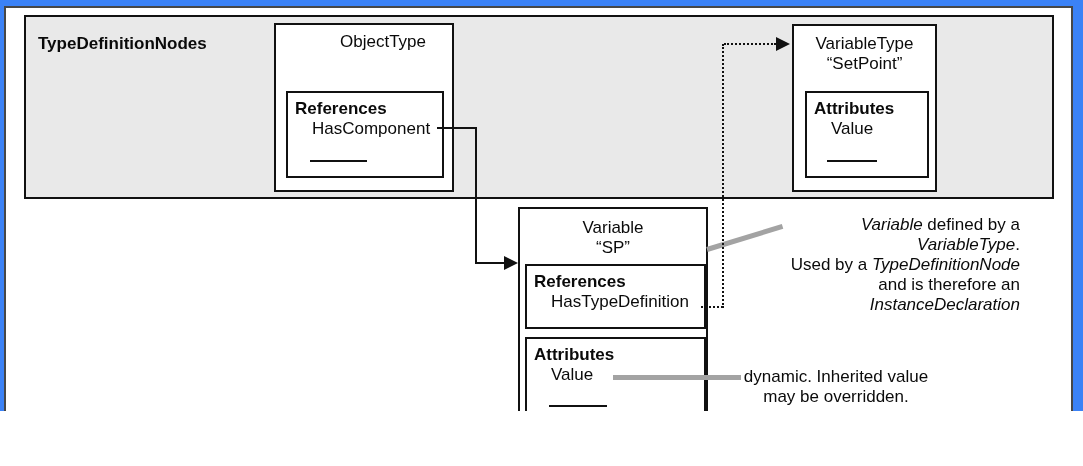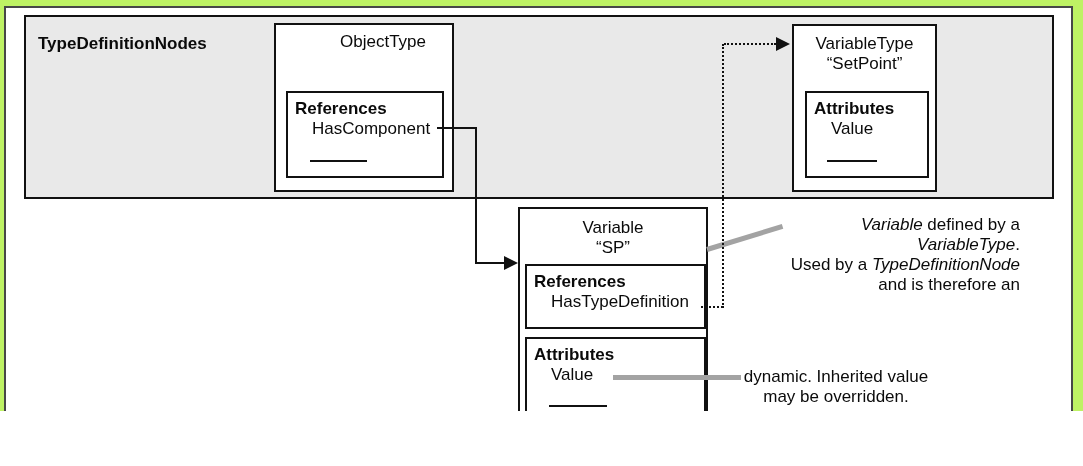--- a/index.html
+++ b/index.html
@@ -4,21 +4,21 @@
 <style>
   :root{
     --container-fill:#e9e9e9;
     --node-border:#111111;
     --frame-border:#474747;
     --leader-gray:#a3a3a3;
     --text:#0a0a0a;
   }
   *{margin:0;padding:0;box-sizing:border-box;}
   body{background:#ffffff;font-family:"Liberation Sans", sans-serif;color:var(--text);}
-  #stage{position:relative;width:1083px;height:411px;background:#bef264;overflow:hidden;
+  #stage{position:relative;width:1083px;height:411px;background:#3b82f6;overflow:hidden;
          font-size:17px;line-height:20px;}
   .abs{position:absolute;}
   
   .frame{left:4px;top:6px;width:1069px;height:454px;border:2px solid var(--frame-border);background:#ffffff;}
   
   .container-box{left:24px;top:15px;width:1030px;height:184px;background:var(--container-fill);
                  border:2px solid var(--node-border);}
   .container-label{position:absolute;left:12px;top:17px;font-weight:bold;}
   
   .node{position:absolute;background:#ffffff;border:2px solid var(--node-border);}
@@ -100,20 +100,21 @@
   <div class="abs hline dotted" style="left:701px;top:306px;width:22px;"></div>
   <div class="abs vline dotted" style="left:722px;top:44px;height:264px;"></div>
   <div class="abs hline dotted" style="left:724px;top:43px;width:52px;"></div>
   <div class="abs arrow-right" style="left:776px;top:37px;"></div>
 
   <div class="abs annotation" style="left:770px;top:215px;width:250px;text-align:right;">
     <div><span class="it">Variable</span><span> defined by a</span></div>
     <div><span class="it">VariableType</span><span>.</span></div>
     <div><span>Used by a </span><span class="it">TypeDefinitionNode</span></div>
     <div>and is therefore an</div>
+    <div class="it">InstanceDeclaration</div>
   </div>
 
   <div class="abs annotation" style="left:726px;top:367px;width:220px;">
     <div>dynamic. Inherited value</div>
     <div>may be overridden.</div>
   </div>
 
 </div>
 
 </body></html>

